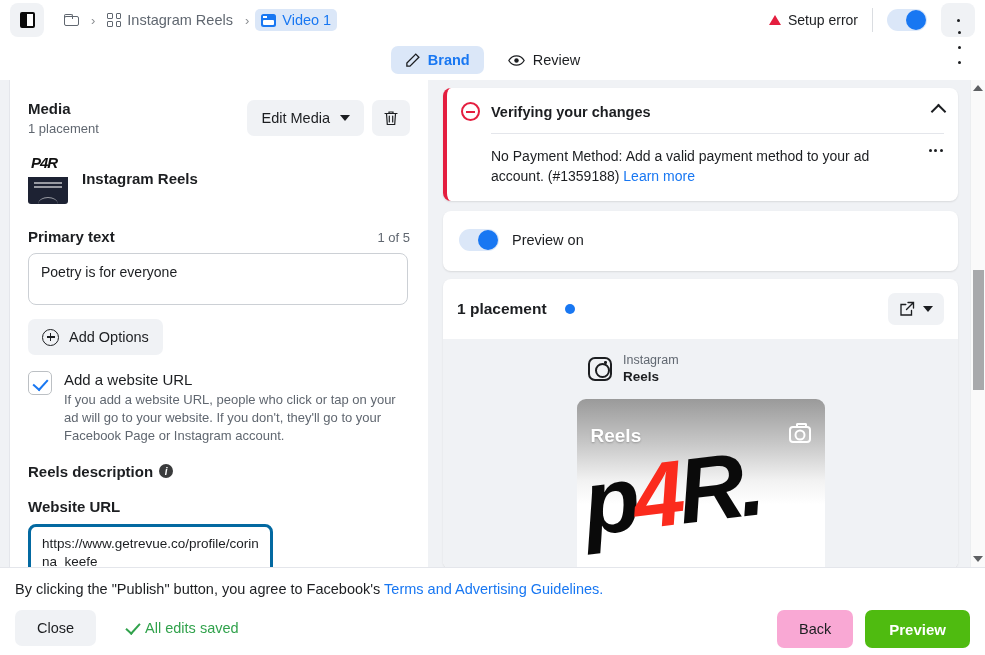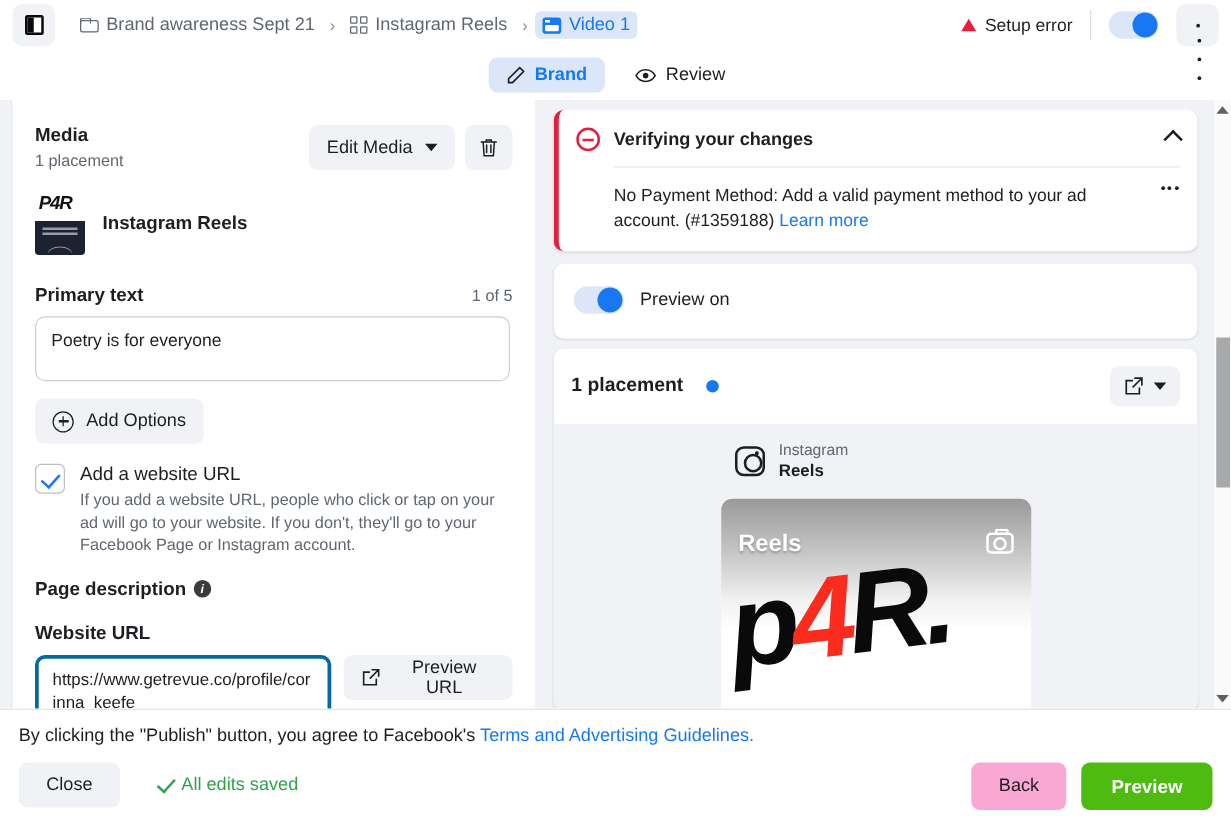--- a/index.html
+++ b/index.html
@@ -368,21 +368,20 @@
 <div id="app">
 
   <div class="topbar">
     <button class="icon-btn-sq">
       <span class="panel-glyph"></span>
     </button>
 
     <div class="breadcrumb">
       <div class="crumb">
         <span class="folder-ico"></span>
-        <span>Brand awareness Sept 21</span>
       </div>
       <span class="crumb-sep">›</span>
       <div class="crumb">
         <span class="grid-ico">
             <i></i>
             <i></i>
             <i></i>
             <i></i>
           </span>
         <span>Instagram Reels</span>
@@ -472,35 +471,29 @@
 
     <div class="checkrow">
       <div class="checkbox"></div>
       <div>
         <div class="checklabel">Add a website URL</div>
         <div class="checkhelp">If you add a website URL, people who click or tap on your ad will go to your website. If you don't, they'll go to your Facebook Page or Instagram account.</div>
       </div>
     </div>
 
     <div class="lbl-row">
-      <span class="lbl-bold">Page description</span>
+      <span class="lbl-bold">Reels description</span>
       <span class="info-ico">i</span>
     </div>
 
     <div class="lbl-row">
       <span class="lbl-bold">Website URL</span>
     </div>
     <div class="url-row">
       <div class="url-input">https://www.getrevue.co/profile/corinna_keefe</div>
-      <button class="prev-btn">
-        <svg width="16" height="16" viewBox="0 0 16 16">
-          <path d="M9 1.5h5.5V7M14 2 7.5 8.5M12.5 9.5v4.5H2V3.5h4.8" fill="none" stroke="#1c1e21" stroke-width="1.35" stroke-linecap="round"></path>
-        </svg>
-        <span>Preview URL</span>
-      </button>
     </div>
   </div>
 
   <div class="midgap"></div>
 
   <div class="rightpane">
 
     <div class="errcard">
       <div class="errhead">
         <span class="stop-ico"></span>

